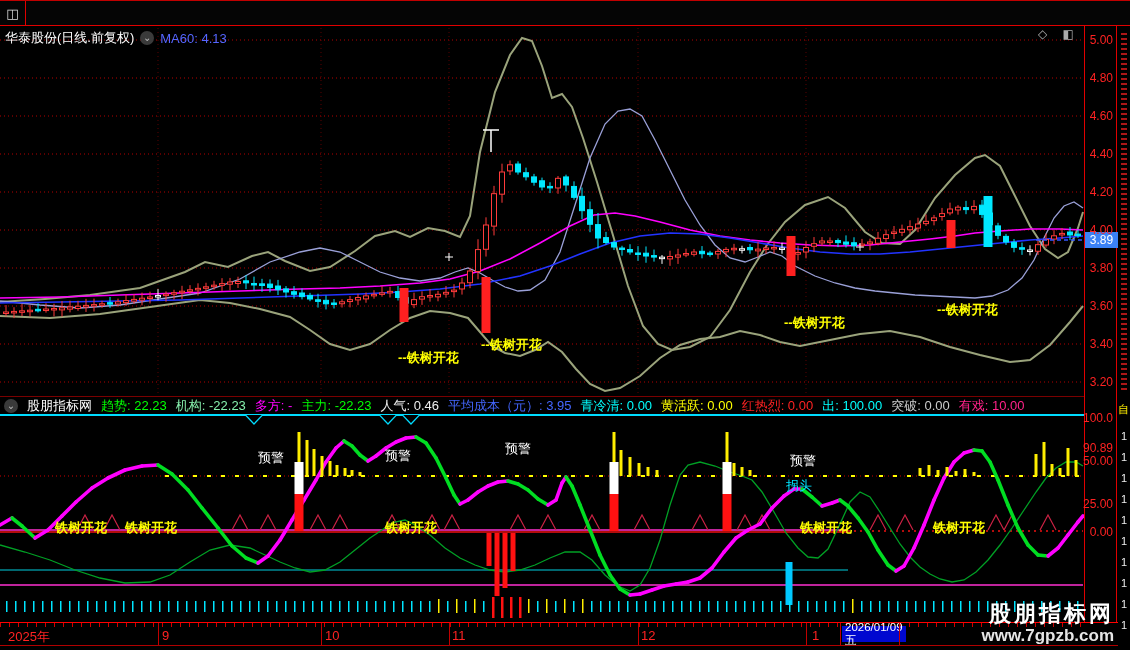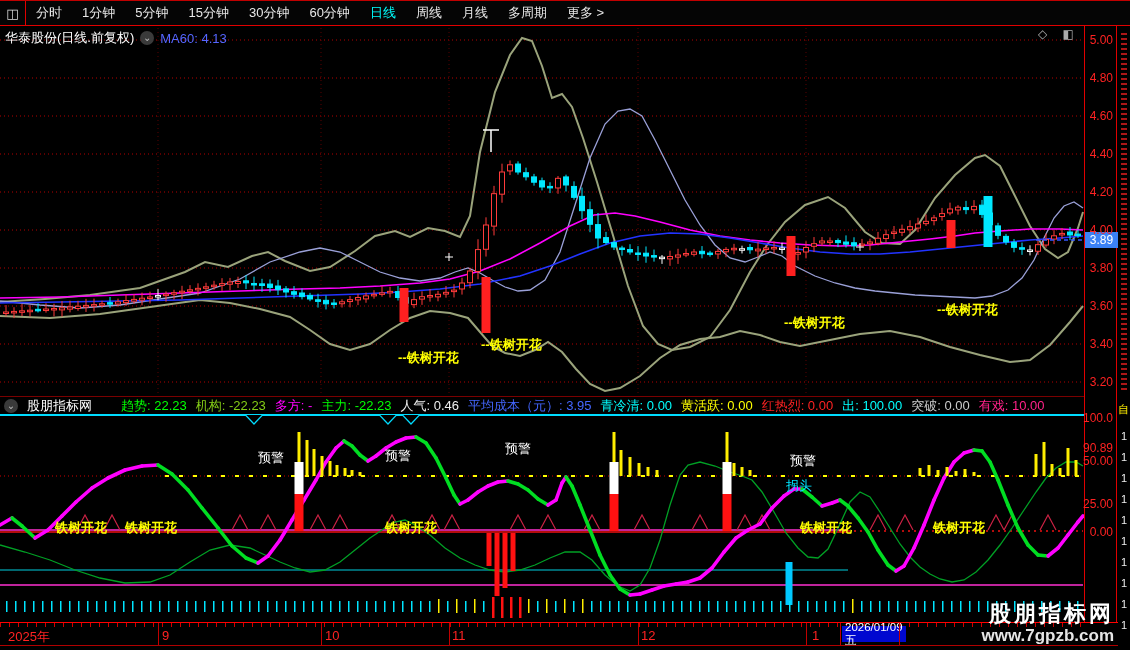--- a/index.html
+++ b/index.html
@@ -58,33 +58,20 @@
   #wm .l1{font-size:22px;font-weight:bold;letter-spacing:3px;}
   #wm .l2{font-size:17px;font-weight:bold;color:#e5e5e5;}
 </style>
 </head>
 <body>
 
 <div id="app">
 
   <div id="toolbar">
     <div id="tool-icon">◫</div>
-    <div class="tb-left" id="tb-left">
-        <span>分时</span>
-        <span>1分钟</span>
-        <span>5分钟</span>
-        <span>15分钟</span>
-        <span>30分钟</span>
-        <span>60分钟</span>
-        <span class="active">日线</span>
-        <span>周线</span>
-        <span>月线</span>
-        <span>多周期</span>
-        <span>更多 &gt;</span>
-      </div>
   </div>
 
   <div id="titlebar">
     <span>华泰股份(日线.前复权)</span>
     <span class="circ">⌄</span>
     <span id="ma-label">MA60: 4.13</span>
   </div>
 
   <div id="chart-icons">◇ ◧</div>
 
@@ -386,22 +373,22 @@
       <rect x="983.5" y="196" width="9" height="51" fill="#00e8ff"></rect>
       <path d="M483,130h16M491,130v22" stroke="#fff" stroke-width="1.5" fill="none"></path>
       <path d="M445,257h8M449,253v8" stroke="#fff" stroke-width="1"></path>
       <path d="M856,247h8M860,243v8" stroke="#fff" stroke-width="1"></path>
       <polyline points="1036,240 1084,240" fill="none" stroke="#3355ff" stroke-width="1.5" stroke-dasharray="4 3"></polyline>
     </svg>
 
   <div id="ind-header">
       <span class="circ">⌄</span>
       <span style="color: rgb(255, 255, 255);">股朋指标网</span>
-      <span style="color: rgb(0, 255, 0); margin-left: 20px;">趋势: 22.23</span>
-      <span style="color: #84cc16;">机构: -22.23</span>
+      <span style="color: rgb(0, 255, 0);">趋势: 22.23</span>
+      <span style="color: #86efac;">机构: -22.23</span>
       <span style="color: rgb(255, 0, 255);">多方: -</span>
       <span style="color: rgb(0, 255, 0);">主力: -22.23</span>
       <span style="color: rgb(238, 238, 238);">人气: 0.46</span>
       <span style="color: rgb(68, 102, 255);">平均成本（元）: 3.95</span>
       <span style="color: rgb(0, 255, 255);">青冷清: 0.00</span>
       <span style="color: rgb(255, 255, 0);">黄活跃: 0.00</span>
       <span style="color: rgb(255, 34, 34);">红热烈: 0.00</span>
       <span style="color: rgb(0, 255, 255);">出: 100.00</span>
       <span style="color: rgb(204, 204, 204);">突破: 0.00</span>
       <span style="color: rgb(255, 34, 136);">有戏: 10.00</span>

